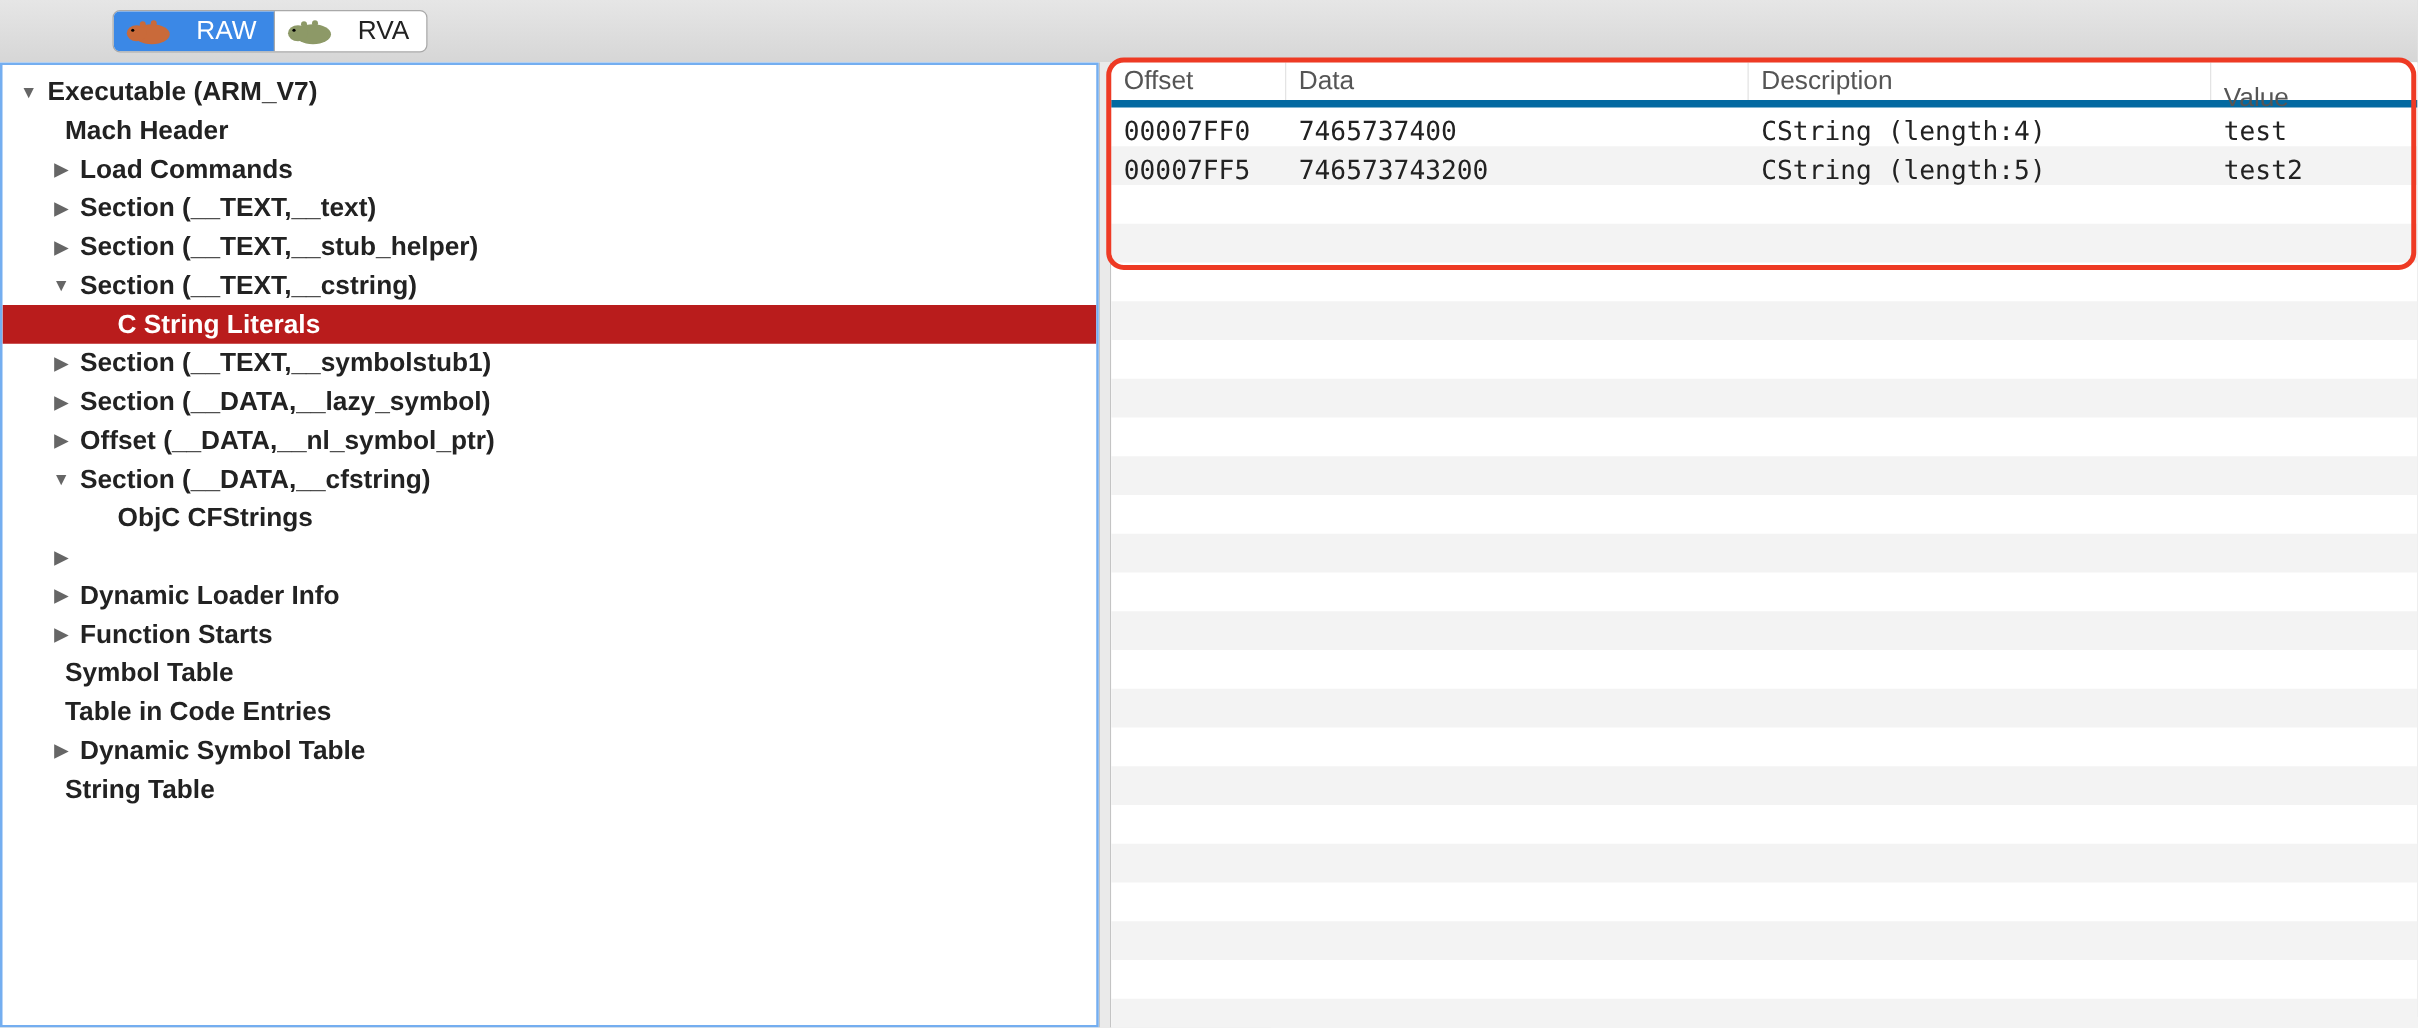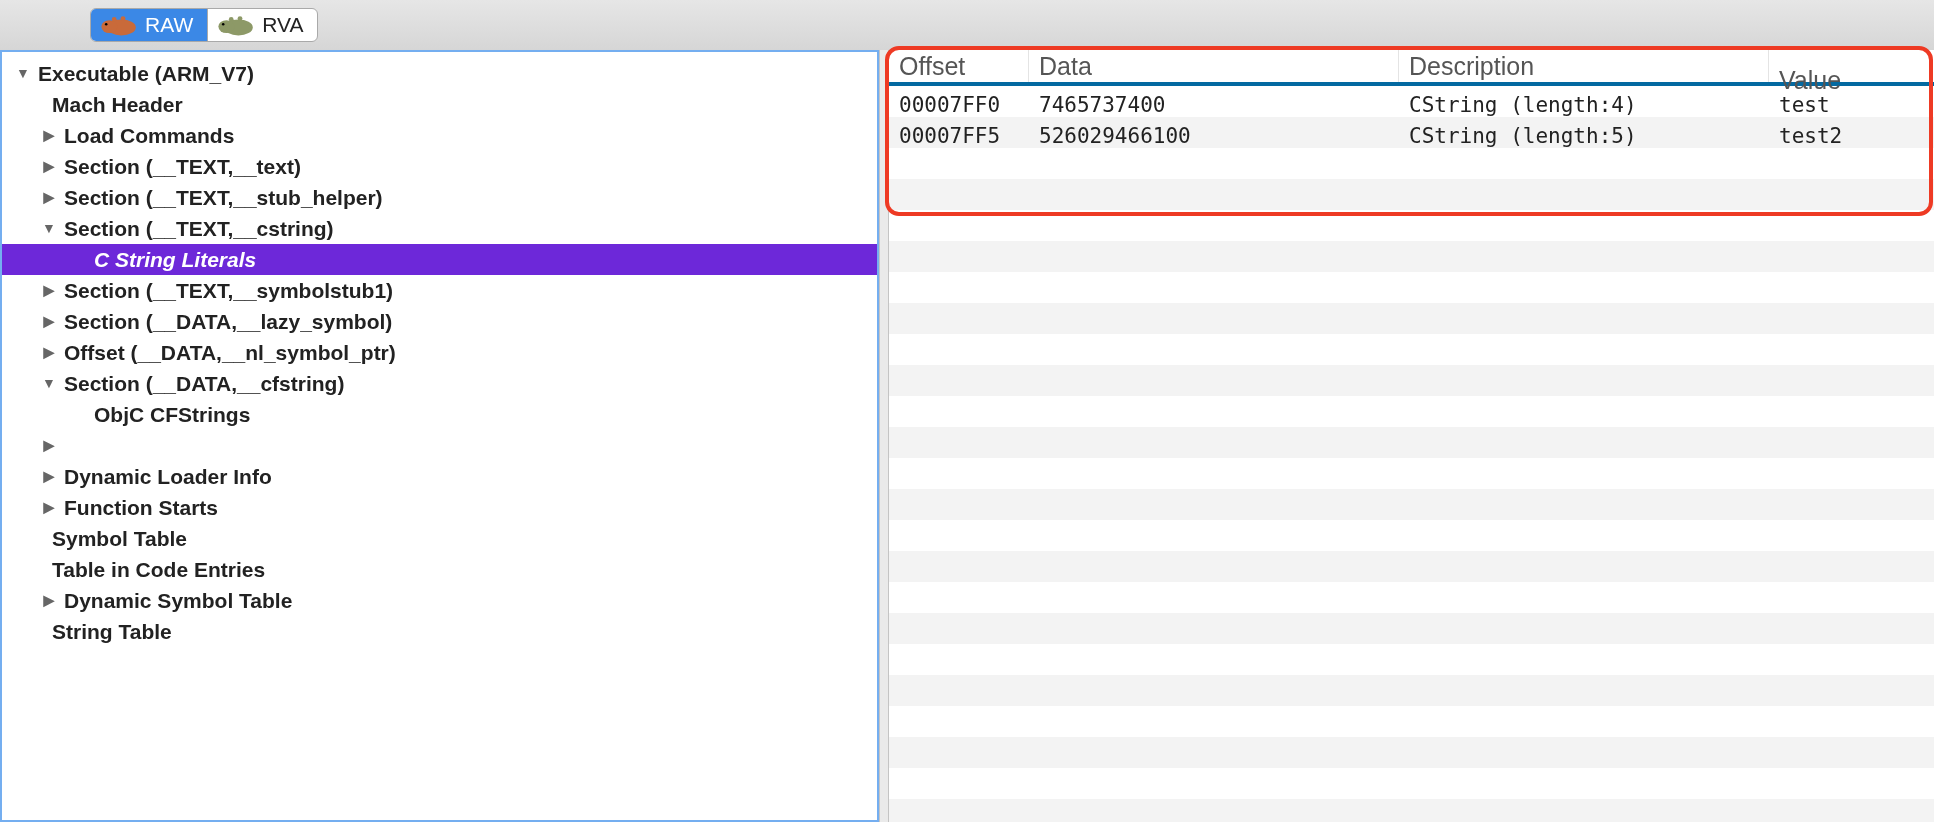--- a/index.html
+++ b/index.html
@@ -24,21 +24,21 @@
     border: 1px solid #a9a9a9;
     border-radius: 6px;
     overflow: hidden;
     height: 34px;
     background: #fff;
   }
   .seg-btn {
     display: inline-flex;
     align-items: center;
     padding: 0 14px 0 8px;
-    gap: 6px;
+    gap: 18px;
     font-size: 21px;
     border-right: 1px solid #a9a9a9;
     cursor: default;
   }
   .seg-btn:last-child { border-right: none; }
   .seg-btn.active {
     background: #3b88e6;
     color: #fff;
   }
   .seg-icon {
@@ -64,23 +64,22 @@
   }
   .tree-row {
     display: flex;
     align-items: center;
     height: 31px;
     white-space: nowrap;
     font-weight: 600;
   }
   .tree-row .label { }
   .tree-row.selected {
-    background: #6d28d9;
+    background: #b91c1c;
     color: #fff;
-    font-style: italic;
   }
   .disclosure {
     width: 14px;
     display: inline-block;
     text-align: center;
     font-size: 14px;
     color: #666;
     margin-right: 8px;
     transform: translateY(-1px);
   }
@@ -98,24 +97,24 @@
   }
 
   .right-pane {
     flex: 1;
     background: #fff;
     position: relative;
   }
   .table-header {
     display: flex;
     height: 36px;
-    border-bottom: 4px solid #0369a1;
+    border-bottom: 6px solid #0369a1;
     background: #fff;
     color: #555;
-    font-size: 25px;
+    font-size: 21px;
   }
   .th {
     display: flex;
     align-items: center;
     padding: 0 10px;
     border-right: 1px solid #e4e4e4;
   }
   .th:last-child { border-right: none; margin-top: 28px; }
   .col-offset { width: 140px; }
   .col-data   { width: 370px; }
@@ -260,21 +259,21 @@
     </div>
     <div class="table-body" id="tbody">
         <div class="tr">
           <div class="td col-offset">00007FF0</div>
           <div class="td col-data">7465737400</div>
           <div class="td col-desc">CString (length:4)</div>
           <div class="td col-value">test</div>
         </div>
         <div class="tr stripe">
           <div class="td col-offset">00007FF5</div>
-          <div class="td col-data">526029466100</div>
+          <div class="td col-data">746573743200</div>
           <div class="td col-desc">CString (length:5)</div>
           <div class="td col-value">test2</div>
         </div>
         <div class="tr"></div>
         <div class="tr stripe"></div>
         <div class="tr"></div>
         <div class="tr stripe"></div>
         <div class="tr"></div>
         <div class="tr stripe"></div>
         <div class="tr"></div>

